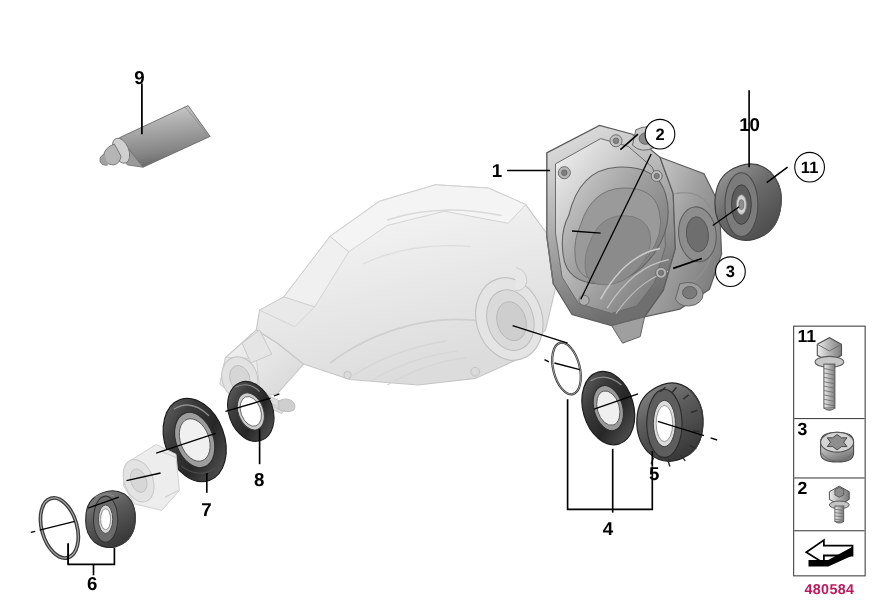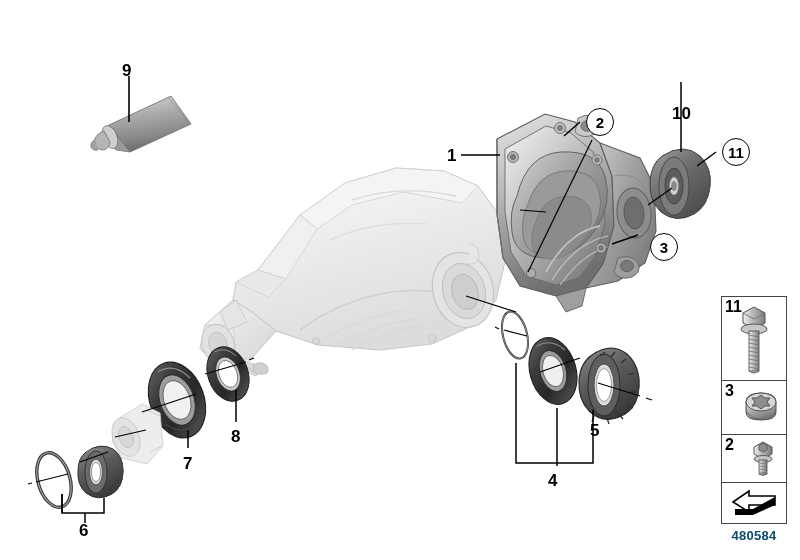--- a/index.html
+++ b/index.html
@@ -75,21 +75,21 @@
     justify-content: center;
   }
   #diagram-number {
     position: absolute;
     left: 721px;
     top: 528px;
     width: 66px;
     text-align: center;
     font-size: 13px;
     font-weight: bold;
-    color: #0c4a6e;
+    color: #be185d;
     letter-spacing: 0.3px;
   }
   .svg-layer {
     position: absolute;
     left: 0; top: 0;
     width: 800px;
     height: 560px;
   }
 </style>
 </head>

